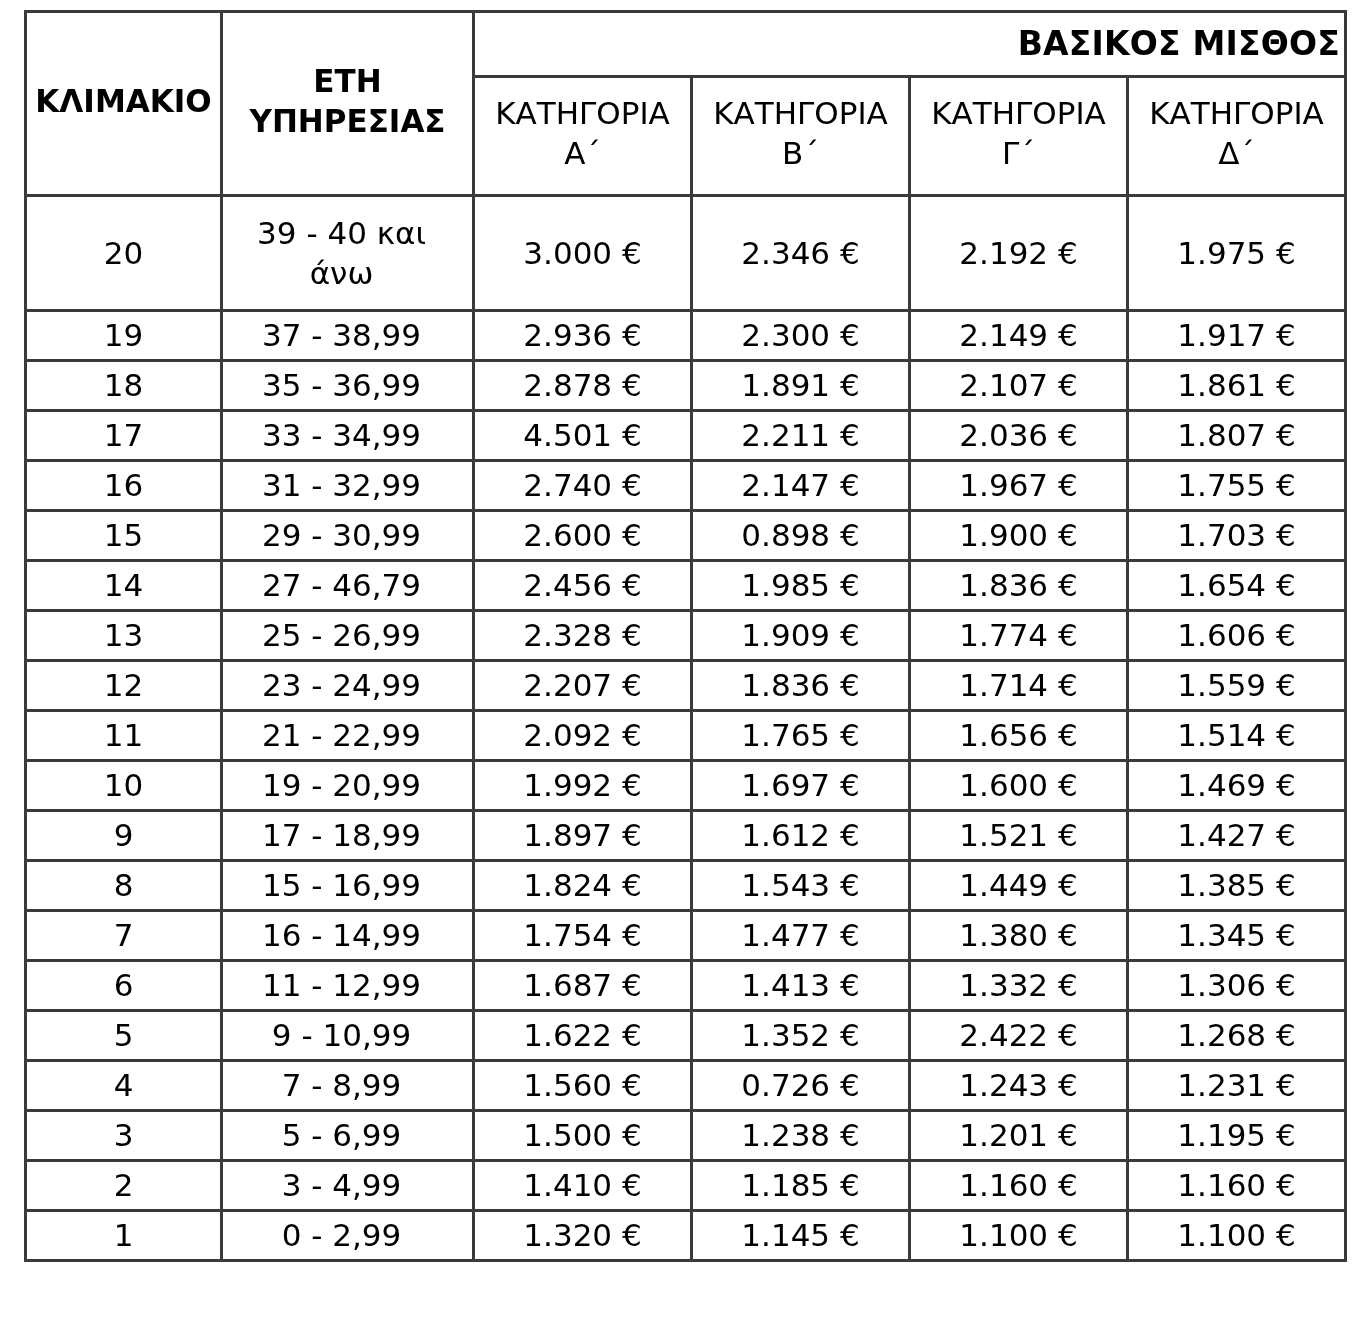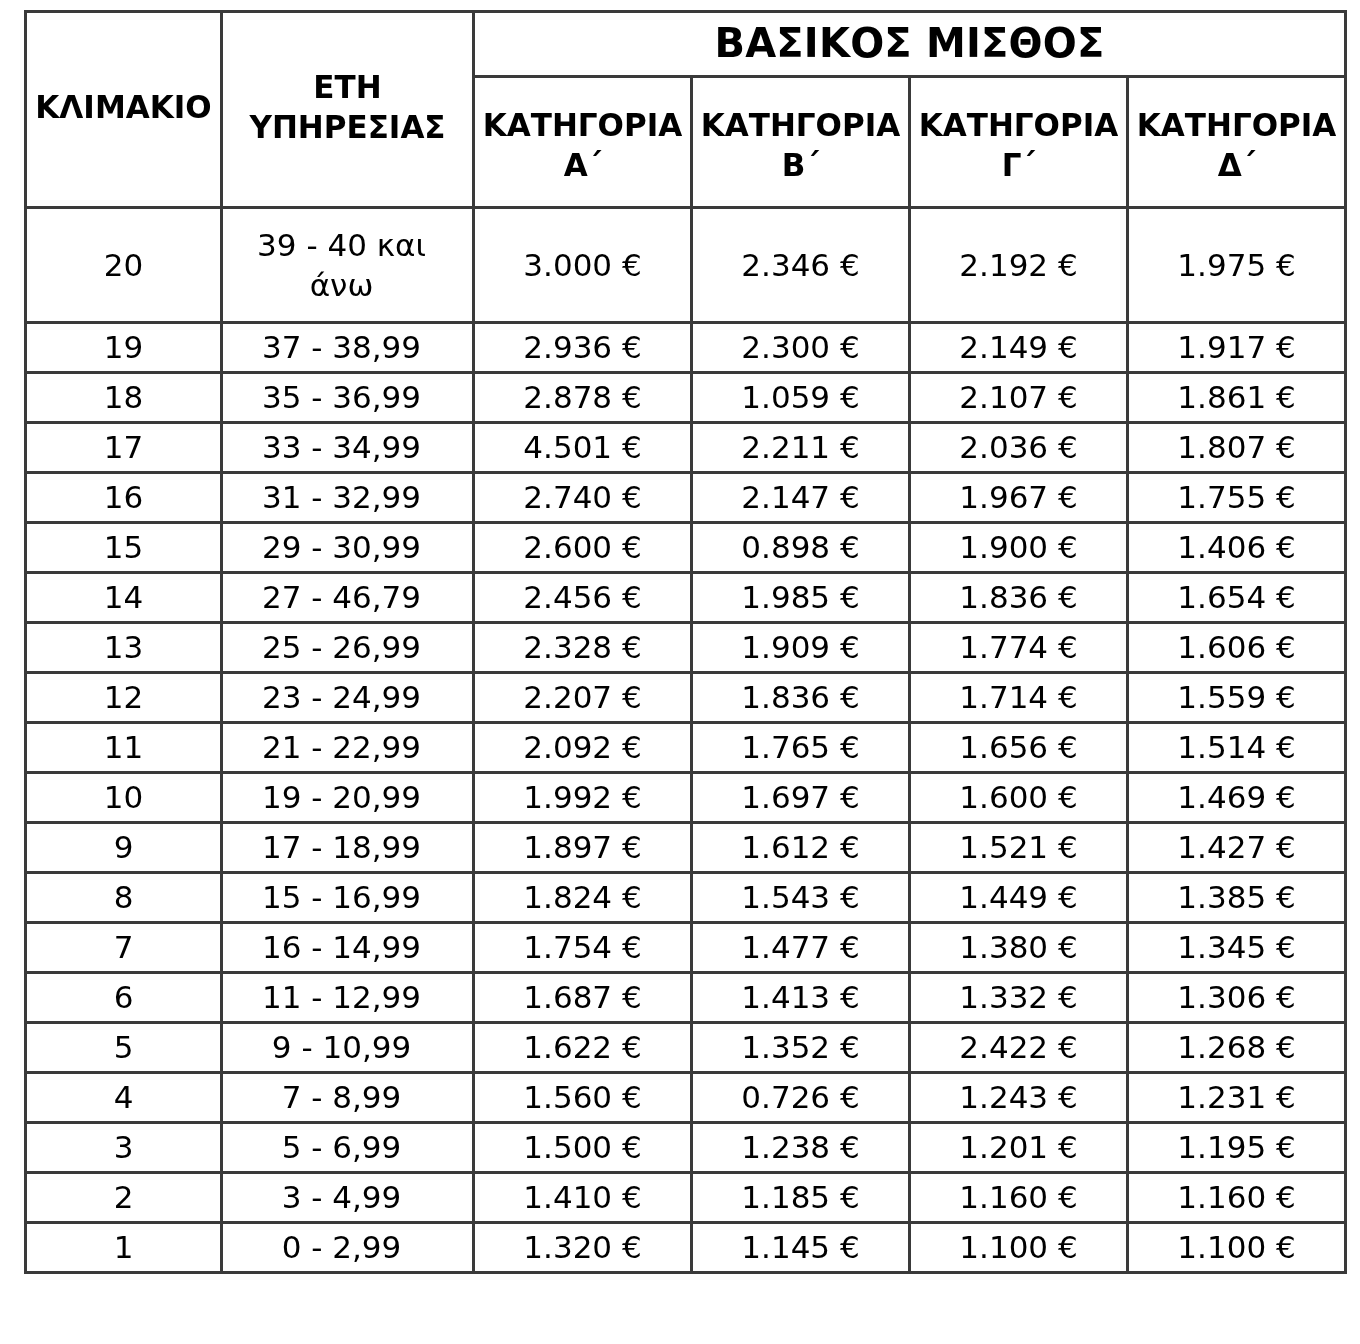--- a/index.html
+++ b/index.html
@@ -34,37 +34,38 @@
     font-weight: normal;
   }
   
   col.c-klimakio { width: 196px; }
   col.c-eti      { width: 252px; }
   col.c-cat      { width: 218px; }
 
   
   thead th.group {
     font-weight: bold;
-    font-size: 40px;
+    font-size: 33px;
     letter-spacing: 0.2px;
     height: 56px;
     padding: 2px 4px 4px 4px;
+    text-align: right;
   }
   thead th.vert {
     font-weight: bold;
     font-size: 31px;
     line-height: 1.28;
     padding: 6px 8px 10px 8px;
   }
   thead th.sub {
-    font-weight: bold;
+    font-weight: normal;
     font-size: 31px;
     line-height: 1.28;
     height: 104px;
-    padding: 16px 6px 8px 6px;
+    padding: 4px 6px 8px 6px;
   }
   tbody td {
     font-size: 31px;
     line-height: 1.3;
     height: 47px;
     padding: 2px 6px 4px 6px;
   }
   tbody tr.tall td {
     height: 112px;
   }
@@ -113,21 +114,21 @@
           <td class="eti-wrap">37 - 38,99</td>
           <td>2.936 €</td>
           <td>2.300 €</td>
           <td>2.149 €</td>
           <td>1.917 €</td>
         </tr>
         <tr>
           <td>18</td>
           <td class="eti-wrap">35 - 36,99</td>
           <td>2.878 €</td>
-          <td>1.059 €</td>
+          <td>1.891 €</td>
           <td>2.107 €</td>
           <td>1.861 €</td>
         </tr>
         <tr>
           <td>17</td>
           <td class="eti-wrap">33 - 34,99</td>
           <td>4.501 €</td>
           <td>2.211 €</td>
           <td>2.036 €</td>
           <td>1.807 €</td>
@@ -139,21 +140,21 @@
           <td>2.147 €</td>
           <td>1.967 €</td>
           <td>1.755 €</td>
         </tr>
         <tr>
           <td>15</td>
           <td class="eti-wrap">29 - 30,99</td>
           <td>2.600 €</td>
           <td>0.898 €</td>
           <td>1.900 €</td>
-          <td>1.406 €</td>
+          <td>1.703 €</td>
         </tr>
         <tr>
           <td>14</td>
           <td class="eti-wrap">27 - 46,79</td>
           <td>2.456 €</td>
           <td>1.985 €</td>
           <td>1.836 €</td>
           <td>1.654 €</td>
         </tr>
         <tr>

